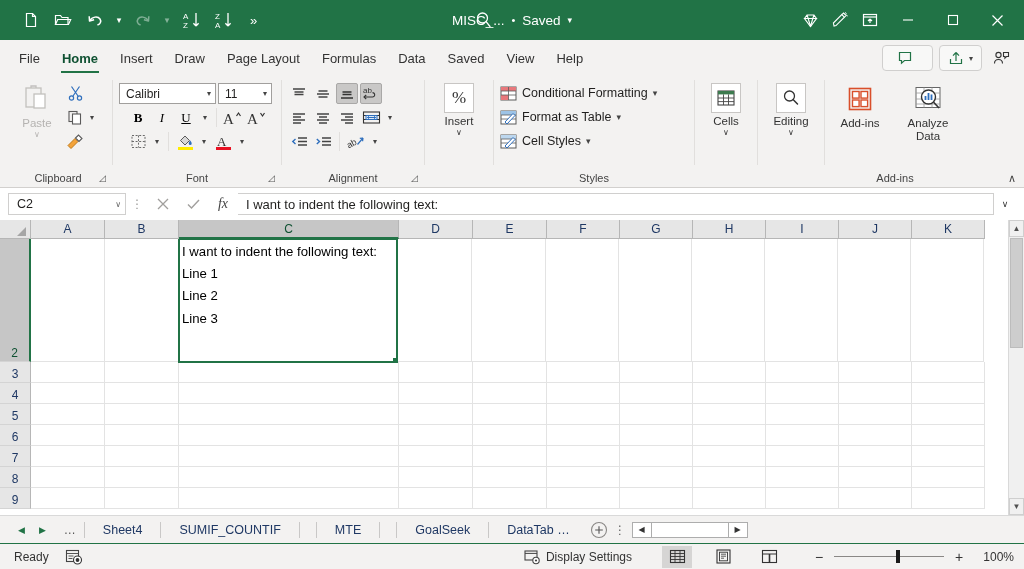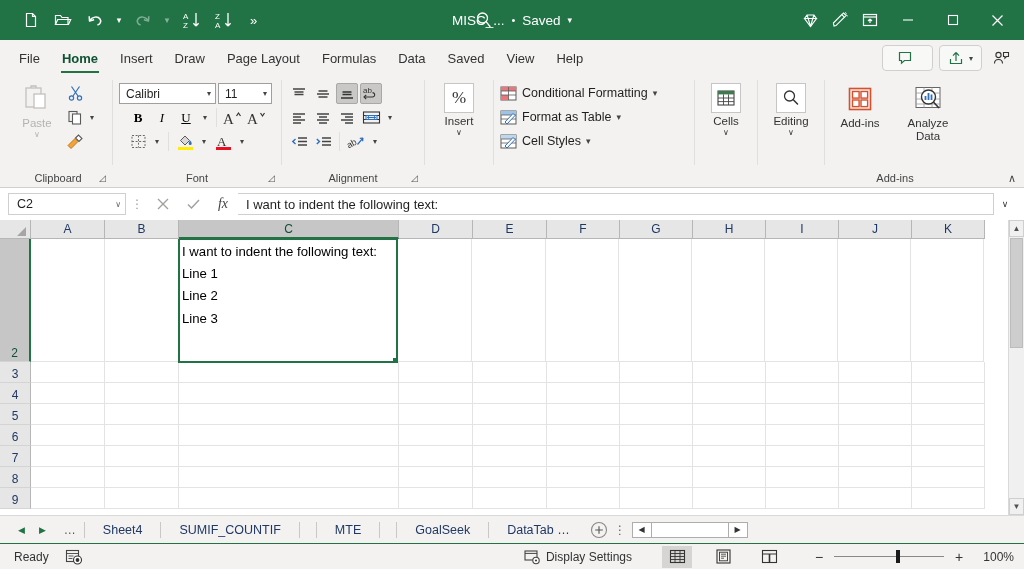--- a/index.html
+++ b/index.html
@@ -575,20 +575,23 @@
           <svg width="17" height="15" viewBox="0 0 17 15">
               <rect x="1" y="1" width="15" height="13" fill="#fff" stroke="#5a5a5a" stroke-width="1"></rect>
               <rect x="1" y="1" width="15" height="4" fill="#bdd7ee"></rect>
               <path d="M1 5h15M1 9h15" stroke="#5a5a5a" stroke-width="0.8"></path>
               <path d="M5 12 13 3.5l2 2L7 14z" fill="#fff" stroke="#2f6fbd" stroke-width="1"></path>
             </svg>
           <span>Cell Styles</span>
           <span style="font-size:9px;color:#444">▾</span>
         </div>
       </div>
+    </div>
+    <div class="rgroup-label">
+      <span>Styles</span>
     </div>
   </div>
   <div class="rsep"></div>
 
   <div class="rgroup" style="width:62px">
     <div class="rgroup-body" style="justify-content:center">
       <div class="big-btn">
         <div class="sq-icon">
           <svg width="20" height="18" viewBox="0 0 20 18">
               <rect x="2" y="2" width="16" height="14" fill="#fff" stroke="#444" stroke-width="1.1"></rect>

